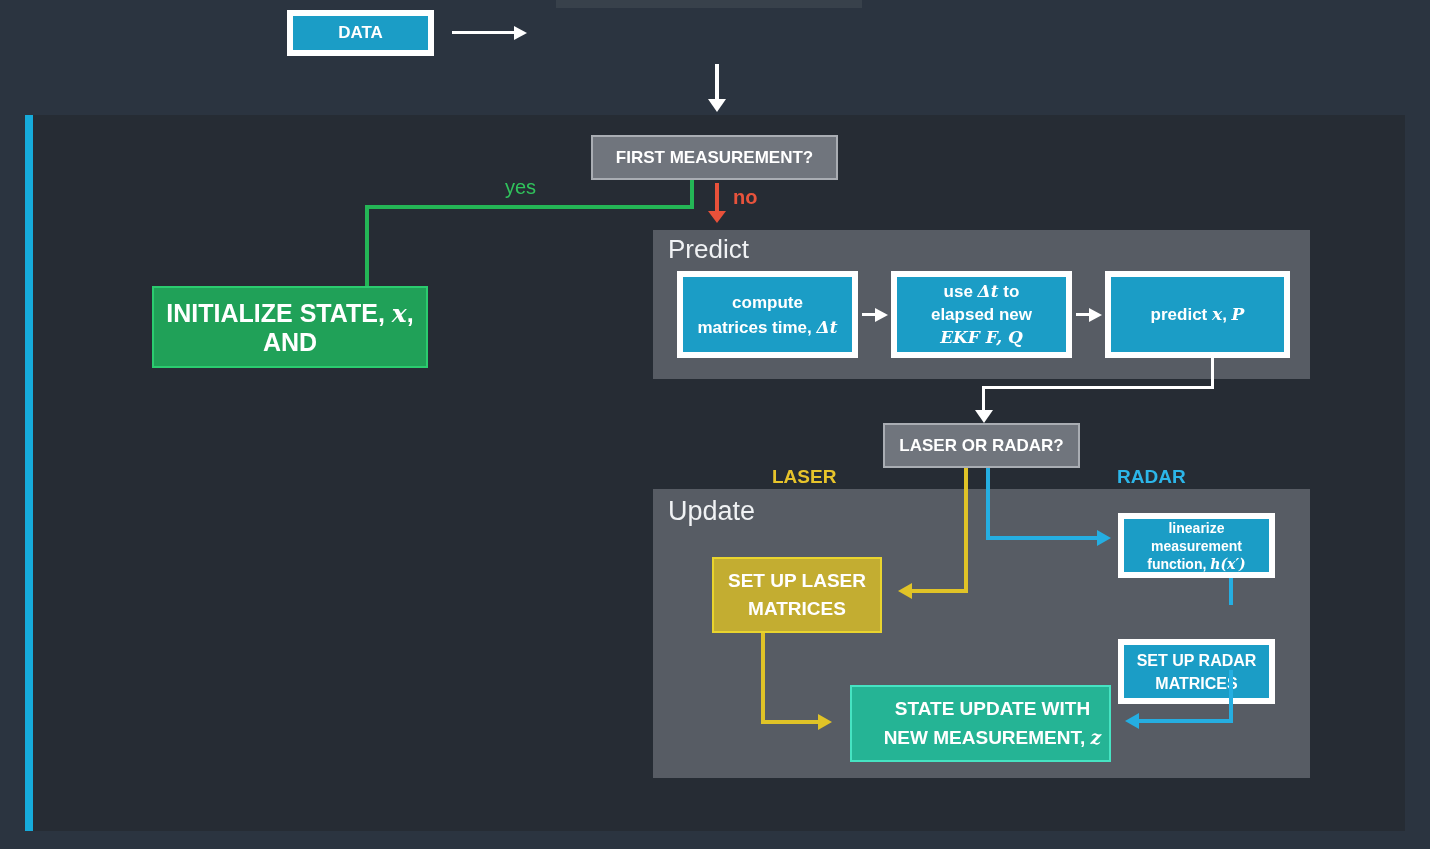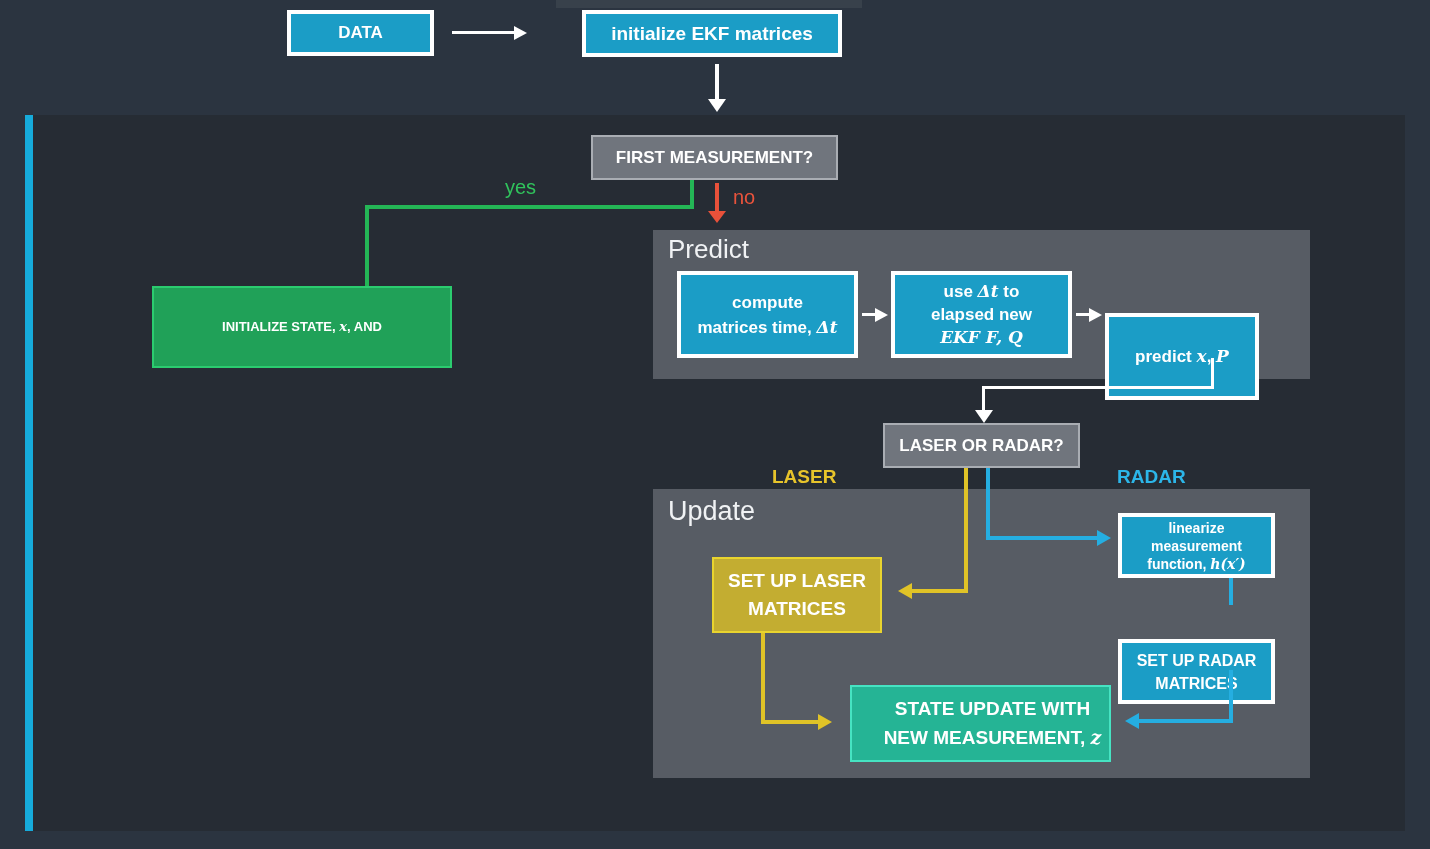--- a/index.html
+++ b/index.html
@@ -8,21 +8,21 @@
     background:#2b3440;
     font-family:"Liberation Sans", sans-serif;
     color:#eef1f3;
   }
   .abs{position:absolute; box-sizing:border-box;}
   .box{
     position:absolute; box-sizing:border-box;
     display:flex; flex-direction:column; align-items:center; justify-content:center;
     text-align:center; color:#fff;
   }
-  .teal   {background:#1b9dc6; border:4px solid #ffffff;}
+  .teal   {background:#1b9dc6; border:6px solid #ffffff;}
   .grayq  {background:#70757d; border:2px solid #a9adb3; font-weight:700;}
   .greenb {background:#20a158; border:2px solid #2bcc6f; font-weight:700;}
   .yellowb{background:#c3ad31; border:2px solid #e9d42e; font-weight:700;}
   .tgreenb{background:#25b495; border:2px solid #46e3c2; font-weight:700;padding-left:24px;}
   .panel  {position:absolute; background:#575c64;}
   .sec-title{position:absolute; color:#f0f2f4; font-weight:400;}
   .line{position:absolute;}
   .c-green {background:#24b656;}
   .c-red   {background:#e8513a;}
   .c-white {background:#ffffff;}
@@ -46,45 +46,42 @@
 
   <div class="abs" style="left:556px;top:0;width:306px;height:8px;background:#38414b;"></div>
 
   <div class="box teal" style="left:287px;top:10px;width:147px;height:46px;font-size:17px;font-weight:700;">
     <span>DATA</span>
   </div>
 
   <div class="line c-white" style="left:452px;top:31px;width:62px;height:3px;"></div>
   <div class="ah ah-right-white" style="left:514px;top:26px;"></div>
 
-  <div class="box teal" style="left:582px;top:10px;width:260px;height:47px;font-size:19px;font-weight:600;">
-    <span>initialize EKF matrices</span>
-  </div>
 
   <div class="line c-white" style="left:715px;top:64px;width:4px;height:36px;"></div>
   <div class="ah ah-down-white" style="left:708px;top:99px;"></div>
 
   <div class="abs" style="left:33px;top:115px;width:1372px;height:716px;background:#262c34;"></div>
   <div class="abs" style="left:25px;top:115px;width:8px;height:716px;background:#16abdb;"></div>
 
 
   <div class="box grayq" style="left:591px;top:135px;width:247px;height:45px;font-size:17px;">
     <span>FIRST MEASUREMENT?</span>
   </div>
 
   <div class="line c-green" style="left:690px;top:180px;width:4px;height:29px;"></div>
   <div class="line c-green" style="left:365px;top:205px;width:329px;height:4px;"></div>
   <div class="line c-green" style="left:365px;top:205px;width:4px;height:83px;"></div>
   <div class="lbl" style="left:505px;top:176px;font-size:20px;font-weight:400;color:#30c35c;">yes</div>
 
   <div class="line c-red" style="left:715px;top:183px;width:4px;height:30px;"></div>
   <div class="ah ah-down-red" style="left:708px;top:211px;"></div>
-  <div class="lbl" style="left:733px;top:186px;font-size:20px;font-weight:400;color:#e8533c;">no</div>
+  <div class="lbl" style="left:733px;top:186px;font-size:20px;font-weight:700;color:#e8533c;">no</div>
 
-  <div class="box greenb" style="left:152px;top:286px;width:300px;height:82px;font-size:13px;line-height:28px;">
+  <div class="box greenb" style="left:152px;top:286px;width:276px;height:82px;font-size:25px;line-height:28px;">
     <div>
       <span>INITIALIZE STATE, </span><span class="math">x</span><span>, AND</span>
     </div>
   </div>
 
   <div class="panel" style="left:653px;top:230px;width:657px;height:149px;"></div>
   <div class="sec-title" style="left:668px;top:234px;font-size:26px;">Predict</div>
 
   <div class="box teal" style="left:677px;top:271px;width:181px;height:87px;font-size:17px;font-weight:600;line-height:25px;">
     <div>compute</div>
@@ -100,21 +97,21 @@
     <div>
       <span>use </span><span class="math">Δt</span><span> to</span>
     </div>
     <div>elapsed new</div>
     <div class="math">EKF F, Q</div>
   </div>
 
   <div class="line c-white" style="left:1076px;top:313px;width:14px;height:3px;"></div>
   <div class="ah ah-right-white" style="left:1089px;top:308px;"></div>
 
-  <div class="box teal" style="left:1105px;top:271px;width:154px;height:87px;font-size:17px;font-weight:600;margin-top:42px;">
+  <div class="box teal" style="left:1105px;top:271px;width:185px;height:87px;font-size:17px;font-weight:600;">
     <div>
       <span>predict </span><span class="math">x</span><span>, </span><span class="math">P</span>
     </div>
   </div>
 
   <div class="line c-white" style="left:1211px;top:358px;width:3px;height:31px;"></div>
   <div class="line c-white" style="left:982px;top:386px;width:232px;height:3px;"></div>
   <div class="line c-white" style="left:982px;top:386px;width:3px;height:26px;"></div>
   <div class="ah ah-down-white" style="left:975px;top:410px;"></div>
 

